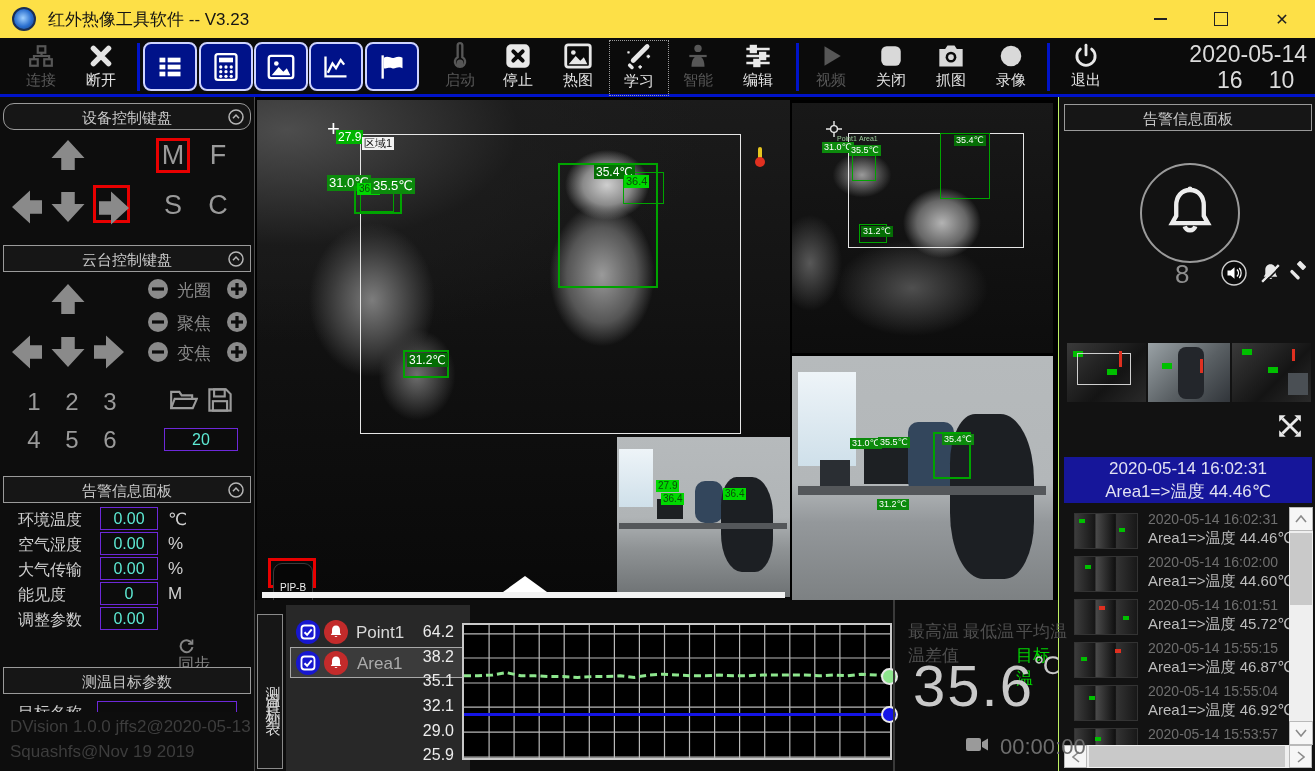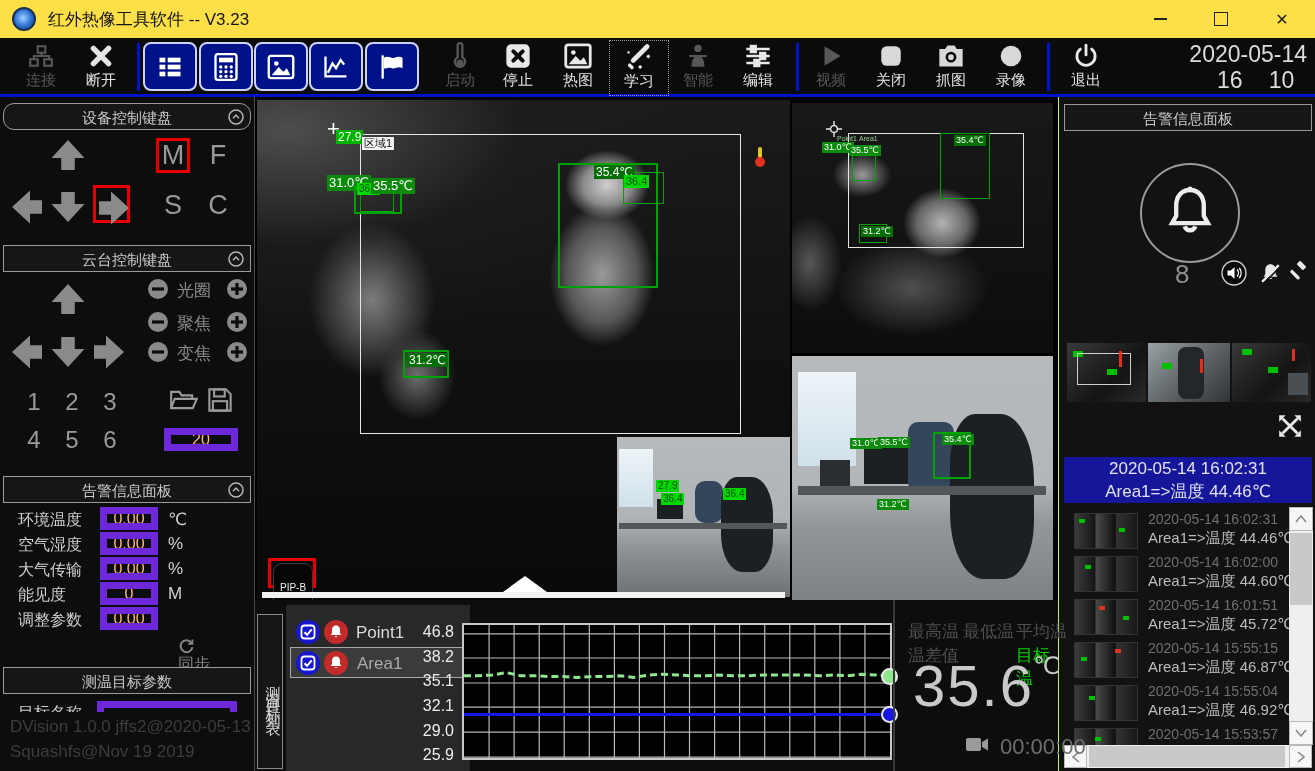--- a/index.html
+++ b/index.html
@@ -31,21 +31,21 @@
   .clock .ctime .gap{width:26px;}
   
   .sidebar{left:0;top:97px;width:255px;height:674px;background:#0d0d0d;border-right:1px solid #4a4a4a;box-sizing:border-box;}
   .sec-h{position:absolute;left:3px;width:248px;height:27px;border:1px solid #9a9a9a;background:#161616;
          color:#cycyc;color:#c9c9c9;font-size:15px;text-align:center;line-height:27px;box-sizing:border-box;}
   .upcirc{position:absolute;right:6px;top:5px;width:16px;height:16px;color:#b5b5b5;}
   .key-letter{position:absolute;font-size:27px;color:#9a9a9a;width:40px;text-align:center;}
   .redbox{position:absolute;border:3px solid #e80000;box-sizing:border-box;}
   .gar{color:#8a8a8a;}
   .num{position:absolute;font-size:24px;color:#9a9a9a;width:30px;text-align:center;}
-  .inbox{position:absolute;background:#0c0c0c;border:7px solid #6d28d9;color:#fdba74;font-size:16px;text-align:center;
+  .inbox{position:absolute;background:#0c0c0c;border:1px solid #6d28d9;color:#5eead4;font-size:16px;text-align:center;
          box-sizing:border-box;font-family:"Liberation Sans",sans-serif;}
   .frow-l{position:absolute;left:18px;font-size:16px;color:#cfcfcf;}
   .frow-u{position:absolute;left:168px;font-size:17px;color:#cfcfcf;}
   .version{color:#3d3d3d;font-size:17px;line-height:25px;}
   
   .vpanel{box-sizing:border-box;}
   .main-view{left:257px;top:100px;width:533px;height:500px;overflow:hidden;
     background:
       radial-gradient(90px 110px at 115px 200px,#7d7d7d 0%,#3a3a3a 45%,rgba(0,0,0,0) 70%),
       radial-gradient(60px 50px at 350px 85px,#cfcfcf 0%,#8a8a8a 40%,rgba(0,0,0,0) 70%),
@@ -708,21 +708,21 @@
           <path d="M8.5 12.2 l2.6 2.6 l4.6 -5.4" fill="none" stroke="#fff" stroke-width="2"></path>
         </svg>
       <svg class="cico" style="left:33px;top:3px;" viewBox="0 0 24 24">
           <circle cx="12" cy="12" r="12" fill="#c32b2b"></circle>
           <path d="M12 5.5 c-2.6 0-4 1.9-4 4.4 v3 L6.8 15 h10.4 L16 12.9 v-3 c0-2.5-1.4-4.4-4-4.4z M10.5 16 a1.6 1.6 0 0 0 3 0" fill="#fff"></path>
         </svg>
       <div class="tname" style="color:#ababab;">Area1</div>
     </div>
   </div>
 
-  <div class="ylab" style="left:155px;top:23px;">46.8</div>
+  <div class="ylab" style="left:155px;top:23px;">64.2</div>
   <div class="ylab" style="left:155px;top:48px;">38.2</div>
   <div class="ylab" style="left:155px;top:72px;">35.1</div>
   <div class="ylab" style="left:155px;top:97px;">32.1</div>
   <div class="ylab" style="left:155px;top:122px;">29.0</div>
   <div class="ylab" style="left:155px;top:146px;">25.9</div>
 
   <div class="plot">
     <svg id="trend-svg" width="426" height="133" viewBox="0 0 426 133" preserveAspectRatio="none">
         <line x1="25.1" y1="0" x2="25.1" y2="133" stroke="#b9b9b9" stroke-width="1.2"></line>
         <line x1="50.1" y1="0" x2="50.1" y2="133" stroke="#b9b9b9" stroke-width="1.2"></line>

